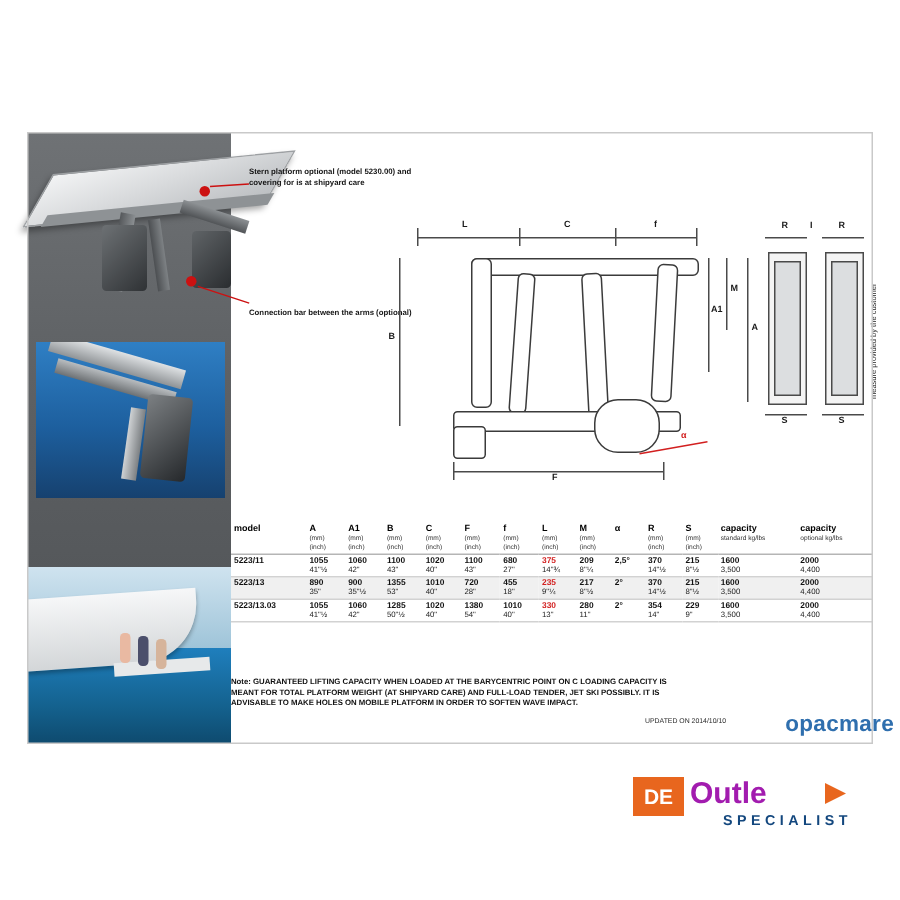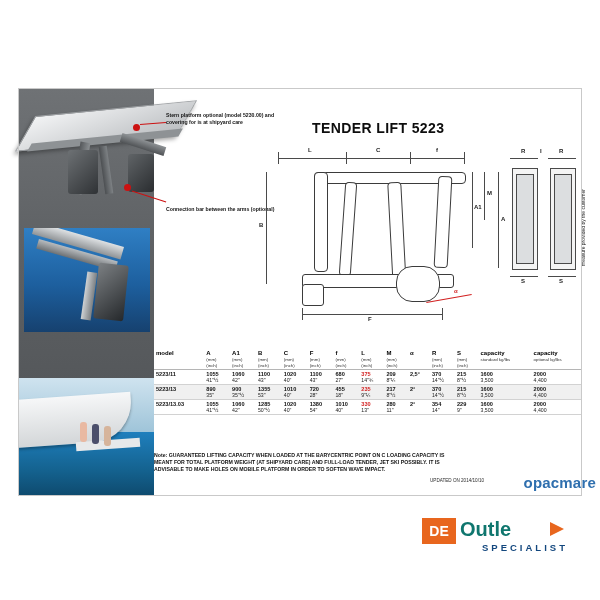--- a/index.html
+++ b/index.html
@@ -209,21 +209,21 @@
   .logo{
     position:absolute;left:422px;top:516px;width:160px;height:44px;
     background:#ffffff;
   }
   .logo-de{
     position:absolute;left:0;top:2px;width:34px;height:26px;
     background:#e8661e;color:#fff;font-weight:bold;font-size:14px;
     display:flex;align-items:center;justify-content:center;
   }
   .logo-outlet{
-    position:absolute;left:38px;top:2px;font-size:20px;font-weight:bold;color:#0f766e;
+    position:absolute;left:38px;top:2px;font-size:20px;font-weight:bold;color:#a21caf;
   }
   .logo-spec{
     position:absolute;left:40px;top:26px;font-size:9.5px;font-weight:bold;
     color:#13477e;letter-spacing:3px;margin-left:20px;
   }
   .logo-arrow{
     position:absolute;left:128px;top:6px;width:0;height:0;
     border-left:14px solid #e8661e;border-top:7px solid transparent;
     border-bottom:7px solid transparent;
   }
@@ -265,21 +265,20 @@
   </div>
 
   <div class="dot dot1"></div>
   <div class="lead lead1"></div>
   <div class="callout callout1">Stern platform optional (model 5230.00) and covering for is at shipyard care</div>
 
   <div class="dot dot2"></div>
   <div class="lead lead2"></div>
   <div class="callout callout2">Connection bar between the arms (optional)</div>
 
-  <div class="title">TENDER LIFT 5223</div>
 
   <div class="draw">
 
     <div class="dl dlh" style="left:20px;top:12px;width:186px;"></div>
     <div class="dl dlv" style="left:20px;top:6px;height:12px;"></div>
     <div class="dl dlv" style="left:88px;top:6px;height:12px;"></div>
     <div class="dl dlv" style="left:152px;top:6px;height:12px;"></div>
     <div class="dl dlv" style="left:206px;top:6px;height:12px;"></div>
     <div class="dim" style="left:50px;top:1px;">L</div>
     <div class="dim" style="left:118px;top:1px;">C</div>

